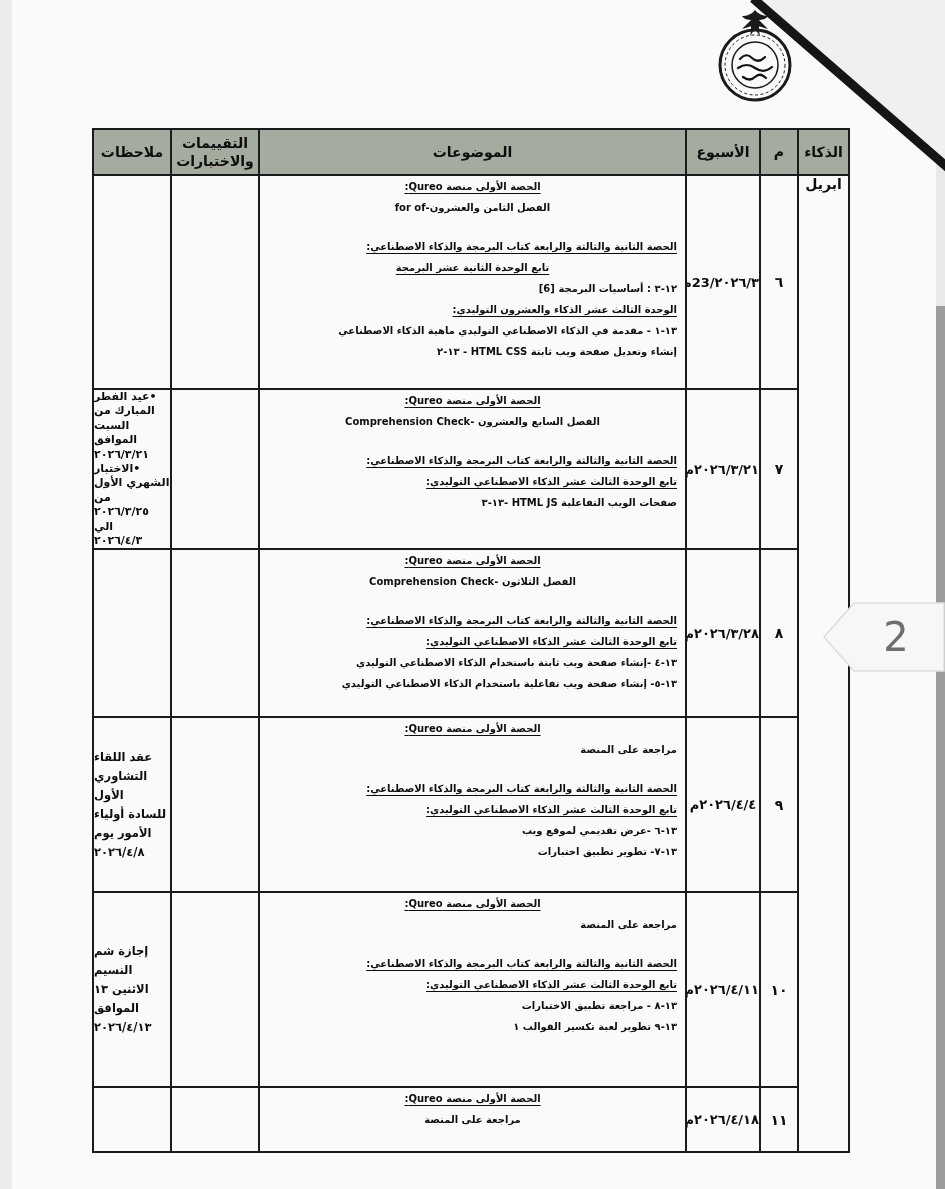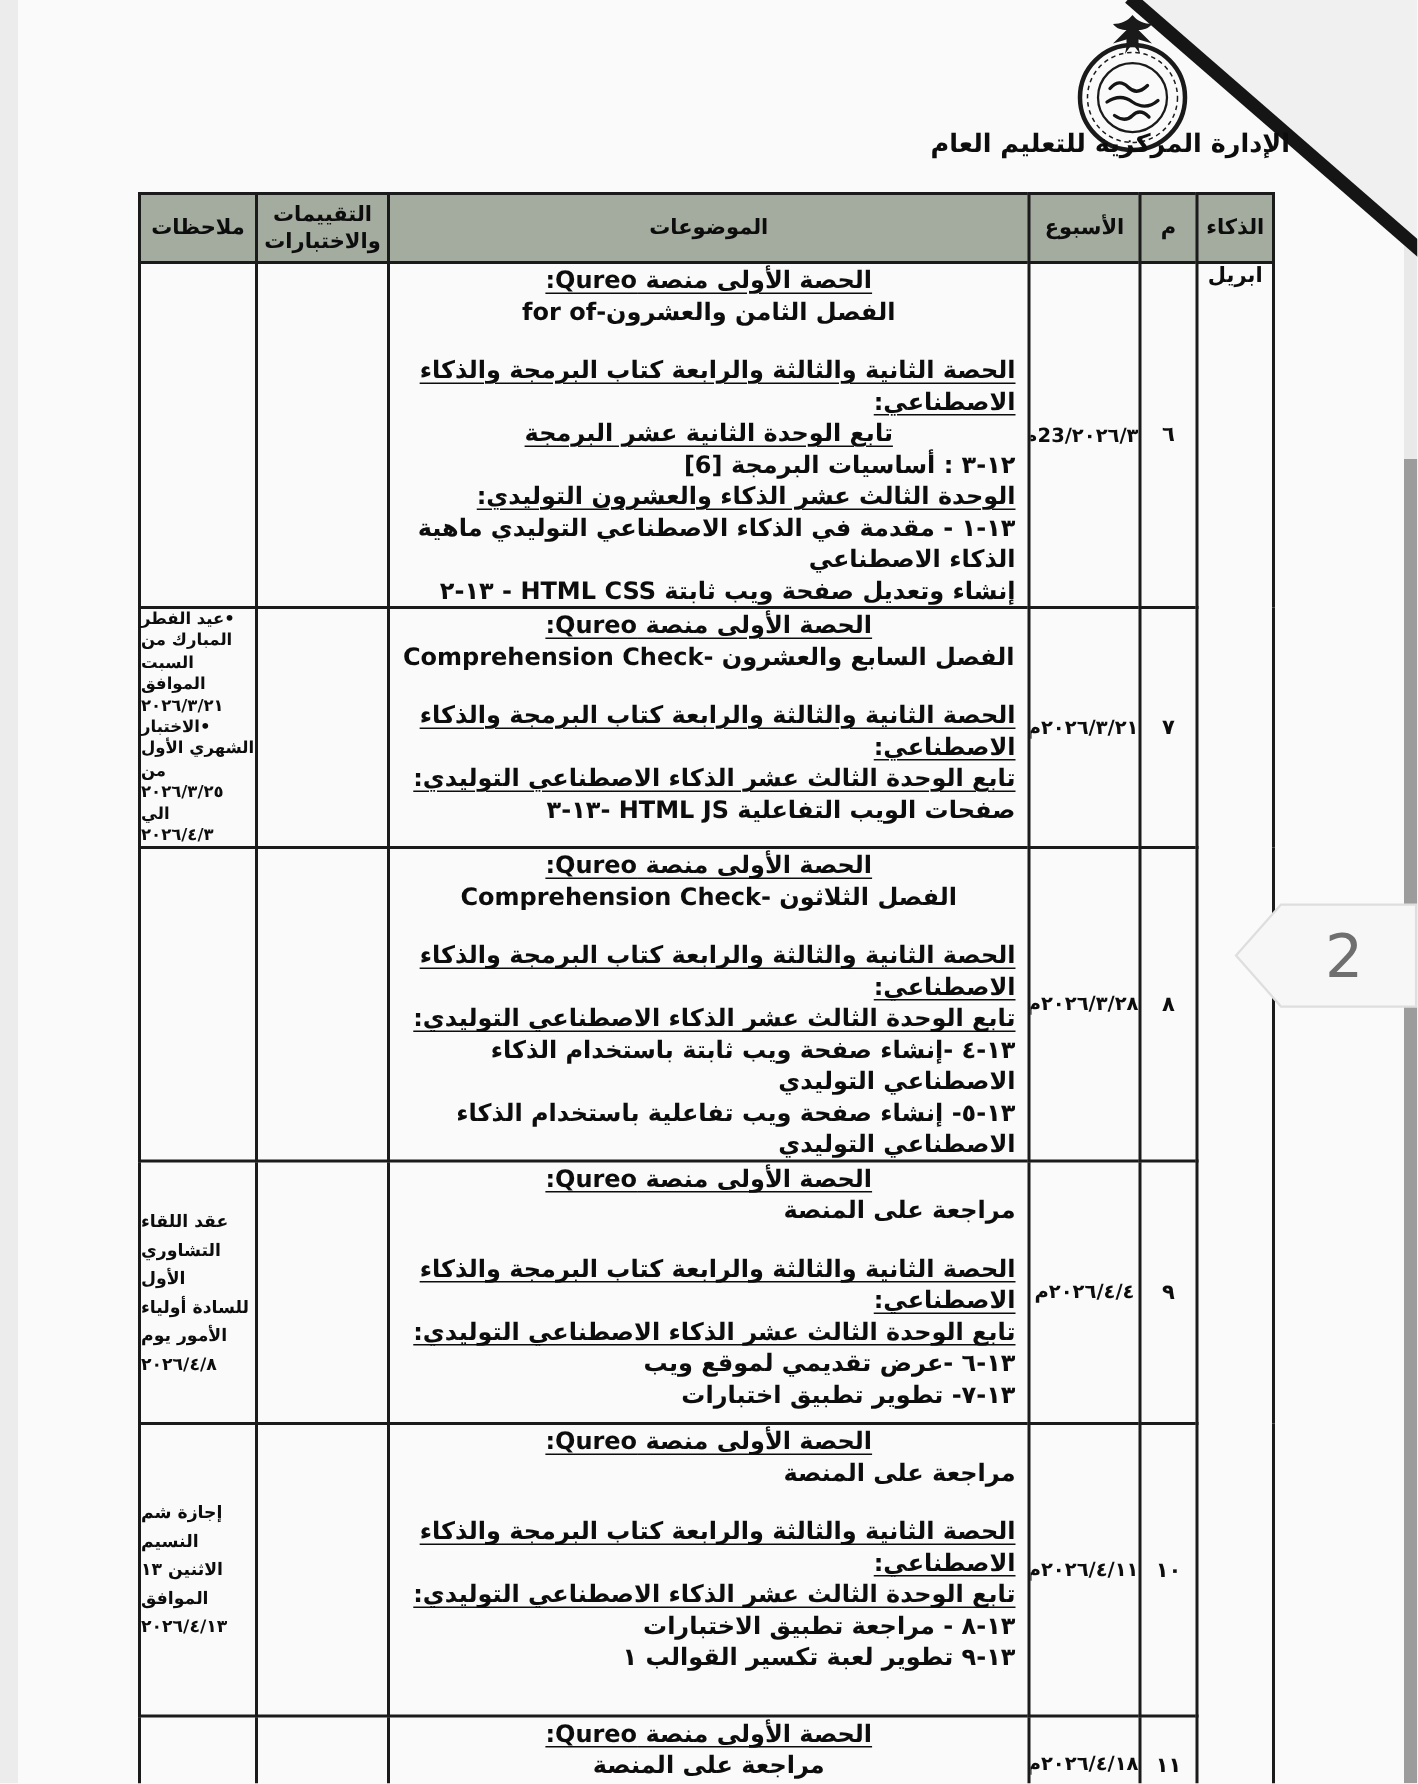--- a/index.html
+++ b/index.html
@@ -31,21 +31,21 @@
   table.sched th,table.sched td{border:2px solid var(--table-border);padding:0;}
   table.sched th{background:var(--header-bg);font-size:14px;height:44px;text-align:center;line-height:18px;}
   td.num-cell{text-align:center;vertical-align:middle;font-size:14px;}
   td.week-cell{text-align:center;vertical-align:middle;font-size:13px;letter-spacing:.5px;white-space:nowrap;overflow:hidden;}
   td.month-cell{vertical-align:top;text-align:center;font-size:14px;padding-top:742px;}
   td.topics-cell{vertical-align:top;padding:4px 6px 0 4px;overflow:hidden;}
   td.evals-cell{}
   td.notes-cell{vertical-align:middle;}
   .notes{font-size:11.5px;line-height:19px;text-align:left;white-space:pre-line;direction:rtl;}
   .notes.dense{line-height:14.4px;font-size:11px;}
-  .tline{font-size:16px;line-height:21px;direction:rtl;}
+  .tline{font-size:10px;line-height:21px;direction:rtl;}
   .tline.c{text-align:center;}
   .tline.r{padding-right:8px;}
   .tline.u{text-decoration:underline;text-underline-offset:3px;text-decoration-thickness:1.3px;}
   .tgap{height:18px;}
   .lseg{direction:ltr;unicode-bidi:isolate;}
   .badge{position:absolute;left:822px;top:598px;z-index:5;}
 </style>
 </head>
 <body>
 
@@ -59,21 +59,20 @@
   <svg class="logo" width="86" height="96" viewBox="0 0 86 96">
     <path d="M43 2c-3 4-8 6-13 6 2 3 6 4 9 4l-9 9 10-3-2 10 5-7 5 7-2-10 10 3-9-9c3 0 7-1 9-4-5 0-10-2-13-6z" fill="#1a1a1a"></path>
     <rect x="39" y="16" width="8" height="5" fill="#1a1a1a"></rect>
     <circle cx="43" cy="57" r="35" fill="none" stroke="#1a1a1a" stroke-width="3"></circle>
     <circle cx="43" cy="57" r="30" fill="none" stroke="#1a1a1a" stroke-width="1" stroke-dasharray="3 2.5"></circle>
     <circle cx="43" cy="57" r="23" fill="none" stroke="#1a1a1a" stroke-width="1.5"></circle>
     <path d="M28 51 q6 -7 12 -1 q6 6 13 -1 M26 60 q9 -6 17 0 q9 6 17 -1 M31 69 q7 5 12 0 q5 -5 11 1" stroke="#151515" stroke-width="2.2" fill="none" stroke-linecap="round"></path>
   </svg>
 
   <div class="letterhead">
-    <div class="lh1">الإدارة المركزية للتعليم العام</div>
   </div>
 
   <table class="sched">
     <colgroup>
       <col style="width:51px">
         <col style="width:38px">
         <col style="width:74px">
       <col style="width:427px">
         <col style="width:88px">
         <col style="width:78px">

